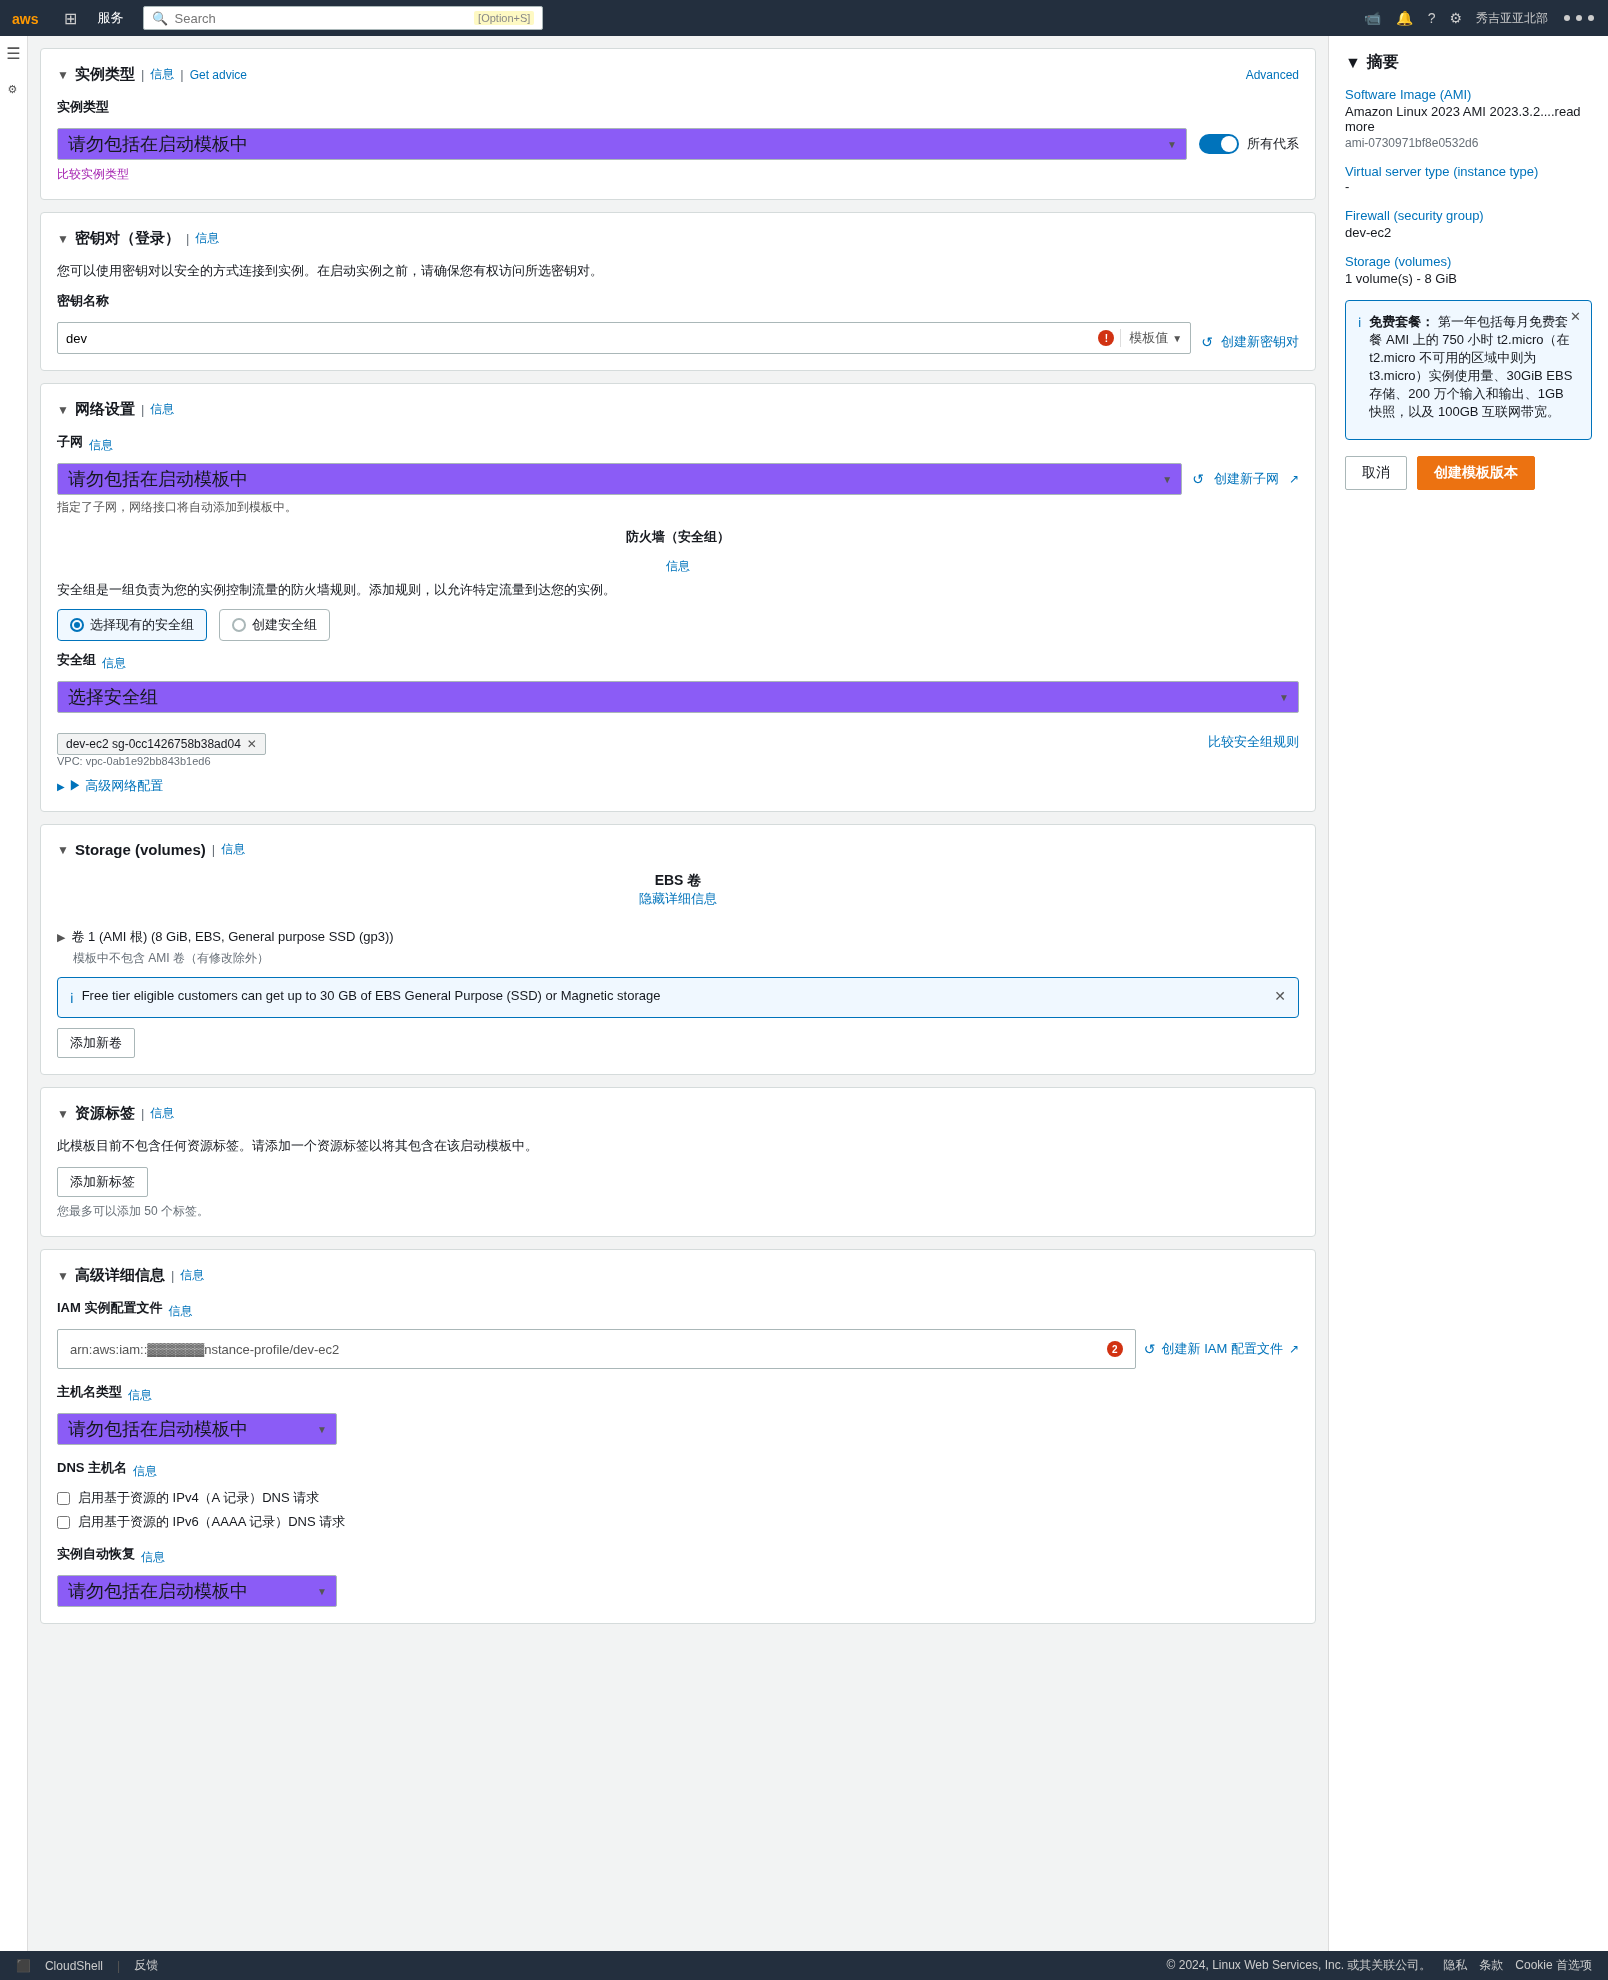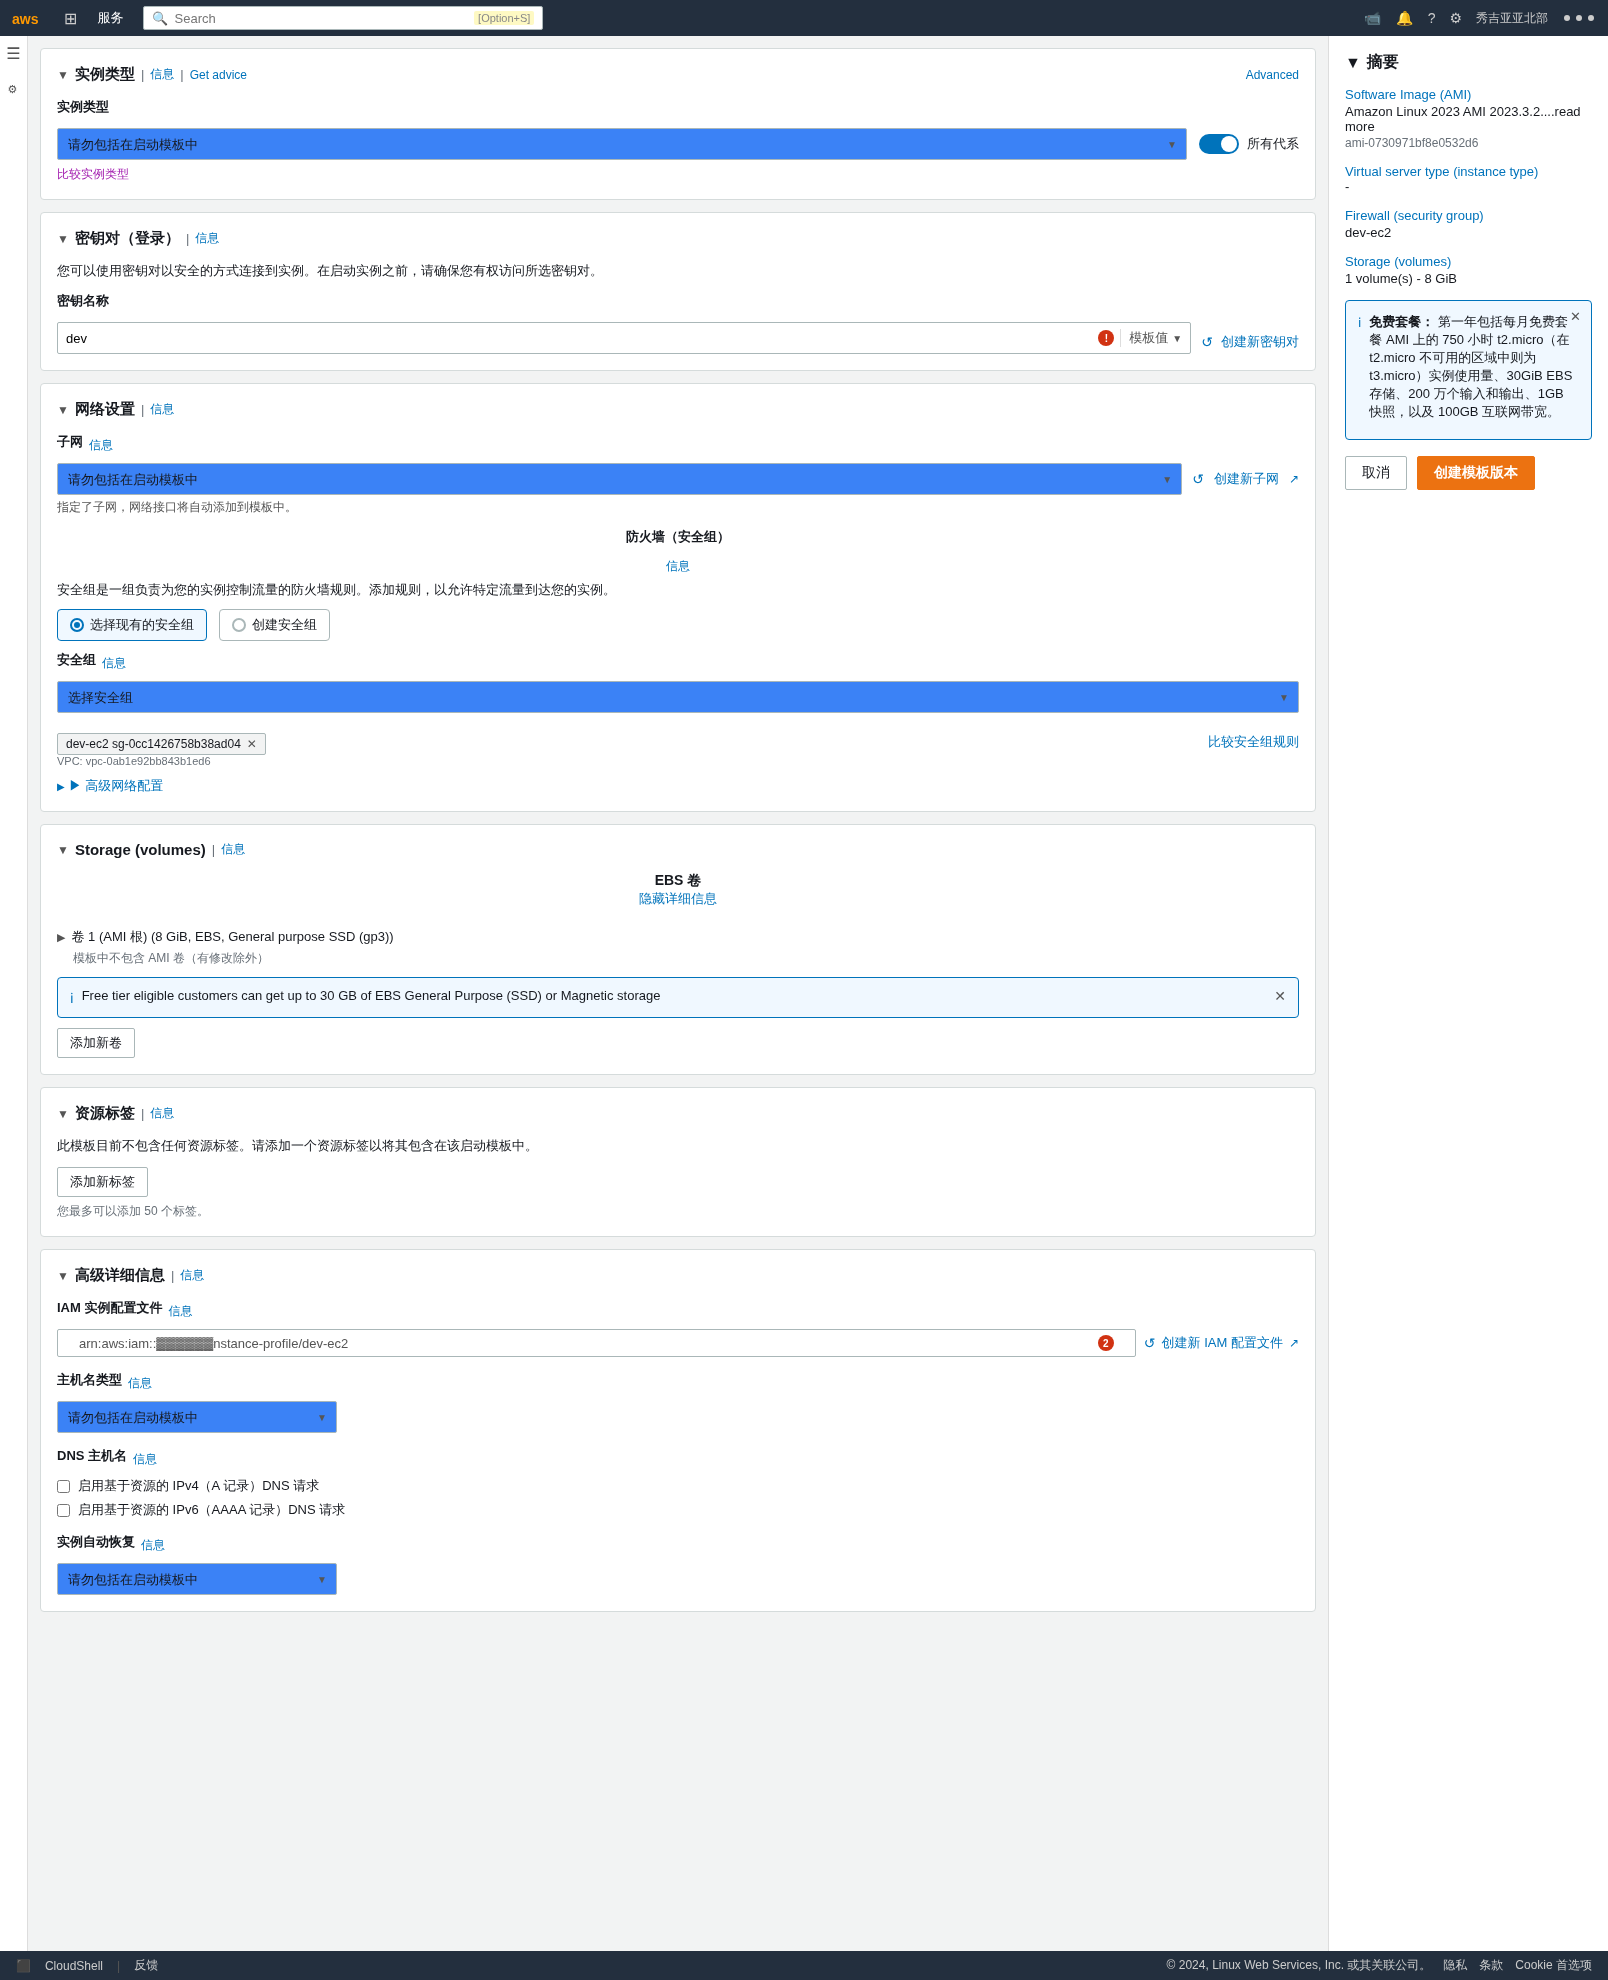--- a/index.html
+++ b/index.html
@@ -128,22 +128,22 @@
       position: relative;
       display: flex;
       align-items: center;
     }
     .form-select {
       width: 100%;
       height: 32px;
       border: 1px solid #aab7b8;
       border-radius: 2px;
       padding: 0 30px 0 10px;
-      font-size: 13px;
-      background: #3b82f6;
+      font-size: 18px;
+      background: #8b5cf6;
       appearance: none;
       cursor: pointer;
       color: #16191f;
     }
     .select-arrow {
       position: absolute;
       right: 10px;
       top: 50%;
       transform: translateY(-50%);
       pointer-events: none;
@@ -365,22 +365,22 @@
       align-items: center;
       gap: 8px;
     }
 
     
     .iam-input-wrap {
       display: flex;
       align-items: center;
       border: 1px solid #aab7b8;
       border-radius: 2px;
-      height: 28px;
-      padding: 0 21px;
+      height: 40px;
+      padding: 0 12px;
       background: #fff;
       gap: 4px;
     }
     .iam-input-wrap input {
       border: none; outline: none; font-size: 13px; flex: 1; color: #555;
     }
 
     
     .summary-title {
       font-size: 16px;

